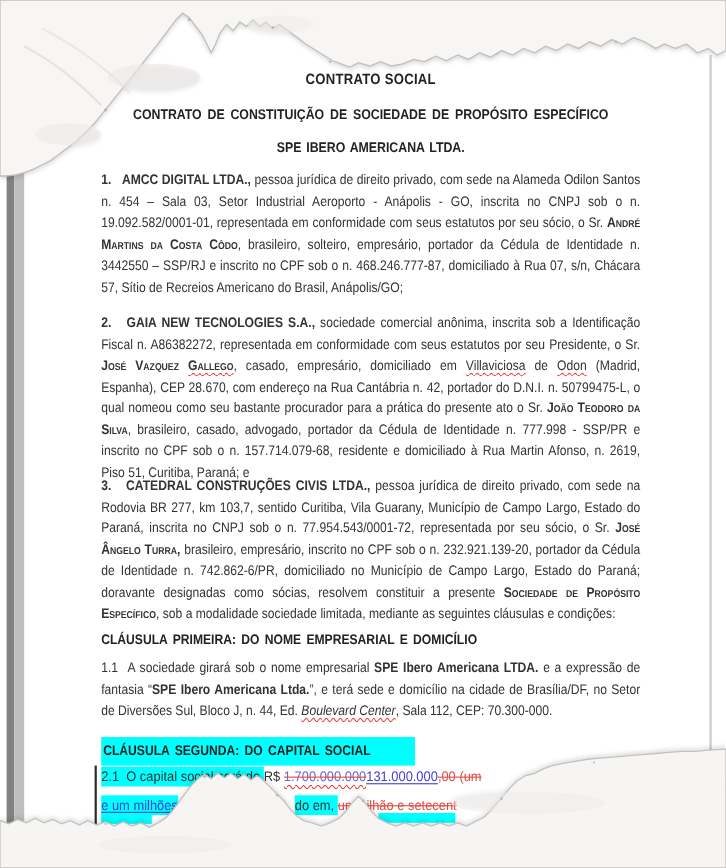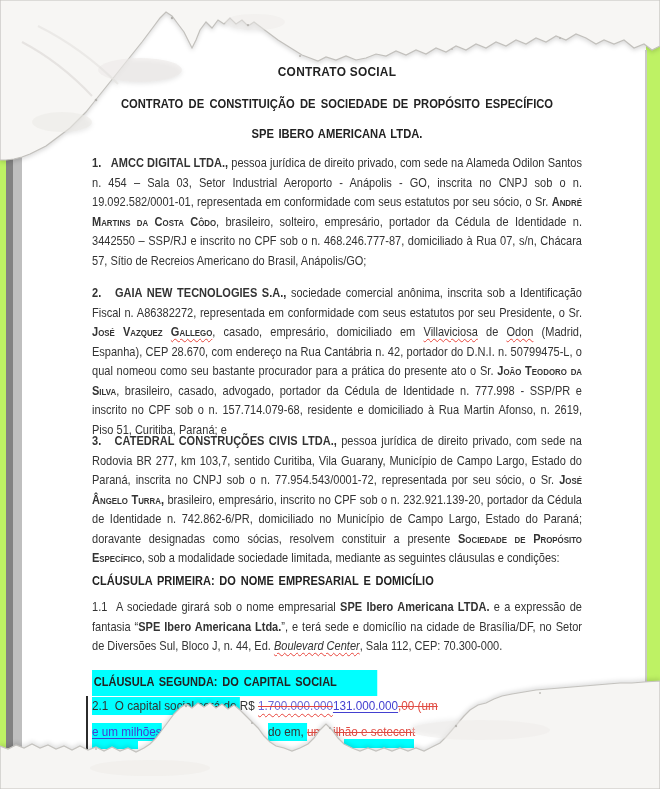--- a/index.html
+++ b/index.html
@@ -1,17 +1,17 @@
 <!DOCTYPE html>
 <html><head>
 <meta charset="utf-8">
 <style>
   html,body{margin:0;padding:0;background:#e9e8e6;}
   .canvas{position:relative;width:660px;height:789px;overflow:hidden;
-          background:#bef264;font-family:"Liberation Sans","DejaVu Sans",sans-serif;}
+          background:#ffffff;font-family:"Liberation Sans","DejaVu Sans",sans-serif;}
   
   .page{position:absolute;left:22px;top:0;width:624px;height:760px;background:#ffffff;}
   .edge-dark{position:absolute;left:6px;top:108px;width:7px;height:640px;background:#828282;}
   .edge-mid{position:absolute;left:13px;top:108px;width:9px;height:640px;background:#bfbfbf;}
   .edge-right{position:absolute;left:645px;top:50px;width:2px;height:636px;background:#cbcac7;}
 
   
   .blk{position:absolute;left:92px;width:560px;transform:scaleX(0.875);transform-origin:left top;
        color:#333;font-size:12.6px;line-height:19.5px;}
   .blk p{margin:0;text-align:justify;}

